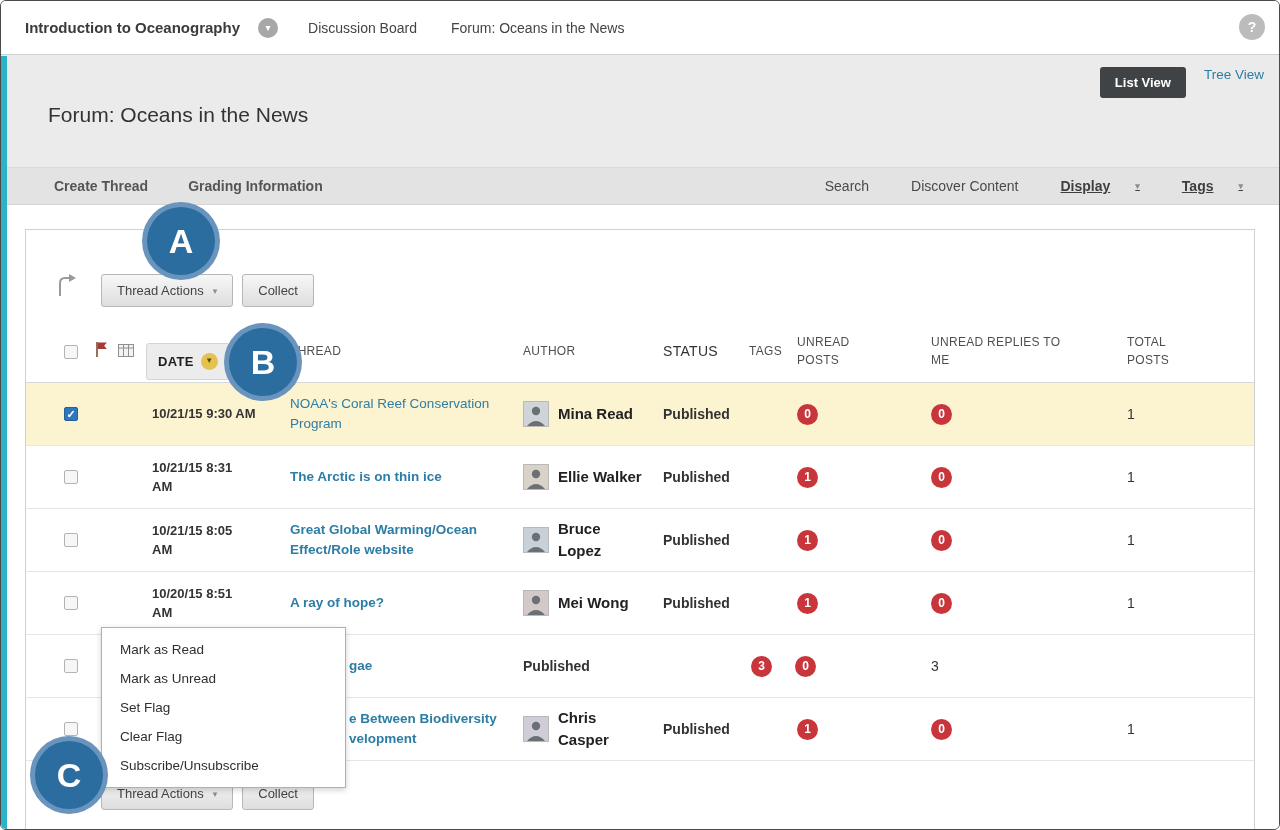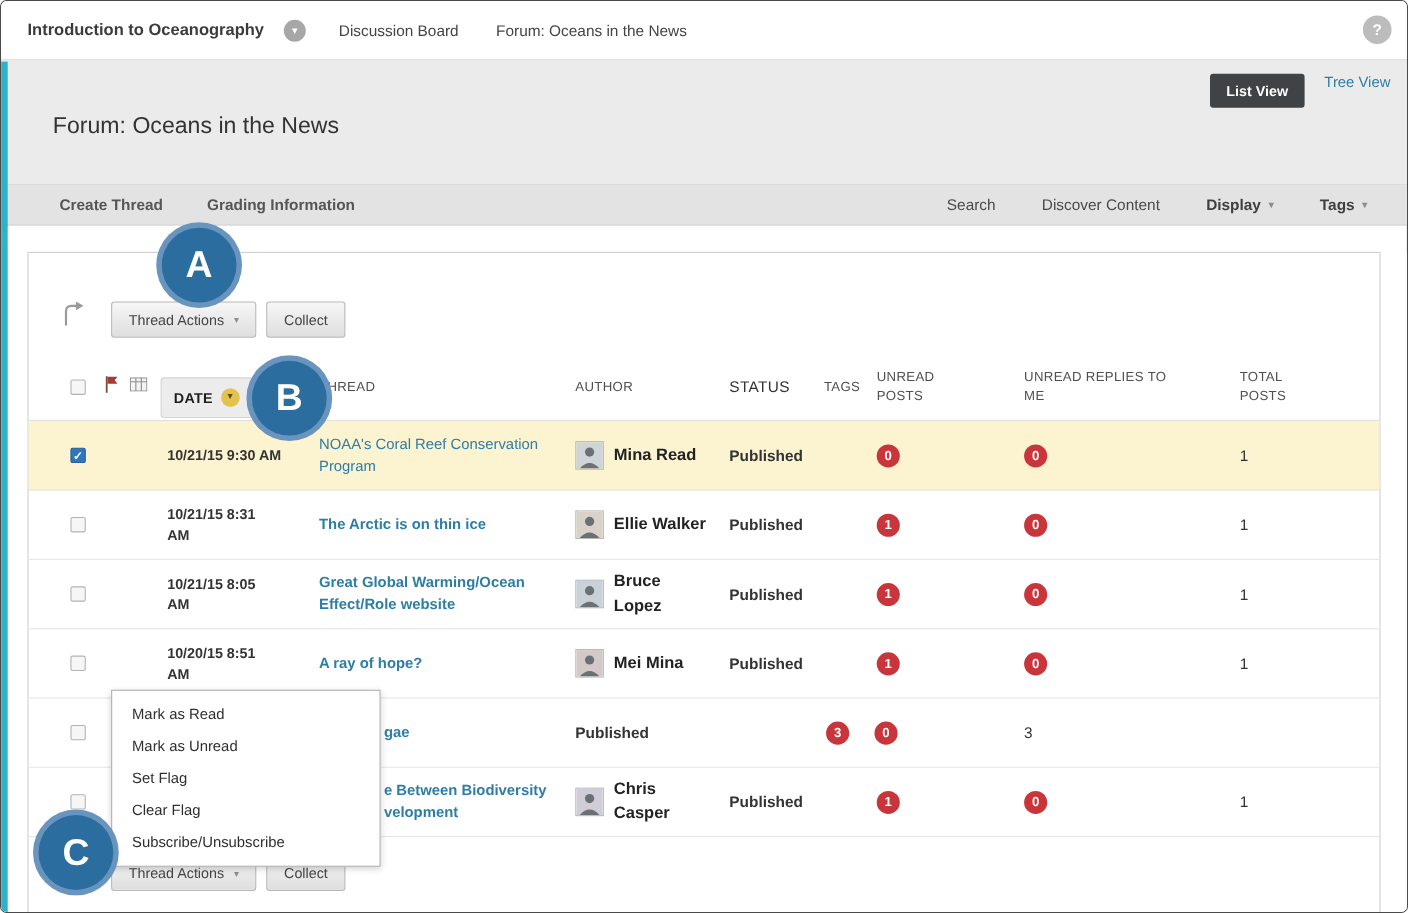--- a/index.html
+++ b/index.html
@@ -24,21 +24,21 @@
   .list-view-btn { background:#3f4345; color:#fff; font-size:13px; font-weight:bold; padding:8px 15px; border:none; border-radius:3px; cursor:pointer; font-family:inherit; }
   .tree-view-btn { background:none; border:none; color:#2d7da5; font-size:13.5px; cursor:pointer; font-family:inherit; }
   .page-title { position:absolute; left:47px; top:48px; font-size:21px; font-weight:normal; color:#333; }
 
   
   .action-bar { height:38px; background:#e3e3e3; border-top:1px solid #d9d9d9; border-bottom:1px solid #d6d6d6; display:flex; align-items:center; padding:0 36px 0 53px; }
   .ab-left { display:flex; gap:40px; }
   .ab-right { margin-left:auto; display:flex; gap:42px; align-items:center; }
   .ab-item { font-size:14px; color:#4a4a4a; cursor:pointer; }
   .ab-item.strong { font-weight:bold; color:#555; }
-  .ab-item.drop { font-weight:bold; color:#3f3f3f; display:inline-flex; align-items:center; gap:7px; }
+  .ab-item.drop { font-weight:bold; color:#3f3f3f; display:inline-flex; align-items:center; gap:25px;text-decoration:underline; }
   .ab-chev { font-size:9px; color:#8d8d8d; }
 
   
   .content { position:relative; background:#fff; }
   .panel { position:relative; margin:24px 24px 0 24px; background:#fff; border:1px solid #d0d0d0; padding-bottom:40px; }
   .ptoolbar { position:relative; padding:44px 0 14px 75px; display:flex; gap:9px; align-items:center; }
   .ptoolbar.pbottom { padding:16px 0 0 75px; }
   .larrow { position:absolute; left:30px; top:44px; }
   .btn { display:inline-flex; align-items:center; gap:9px; background:linear-gradient(#f7f7f7,#dedede); border:1px solid #b7b7b7; border-radius:3px; padding:8px 15px; font-size:13px; color:#444; cursor:pointer; font-family:inherit; }
   .bchev { font-size:9px; color:#8d8d8d; }
@@ -257,21 +257,21 @@
           <div class="c-grid"></div>
         <div class="c-date">10/20/15 8:51
 AM</div>
         <div class="c-thread"><a class="tlink">A ray of hope?</a></div>
         <div class="c-author">
             <span class="avatar"><svg viewBox="0 0 24 24" width="24" height="24">
                 <rect width="24" height="24" fill="#d4c9c9"></rect>
                 <circle cx="12" cy="9" r="4.2" fill="#6b7075"></circle>
                 <path d="M3 24 Q12 14 21 24 Z" fill="#6b7075"></path>
               </svg></span>
-            <span class="author-name">Mei Mina</span>
+            <span class="author-name">Mei Wong</span>
           </div>
         <div class="c-status">Published</div>
         <div class="c-tags"></div>
         <div class="c-unread"><span class="badge">1</span></div>
         <div class="c-replies"><span class="badge">0</span></div>
         <div class="c-total">1</div>
       </div>
 
       <div class="trow">
         <div class="c-sel">

